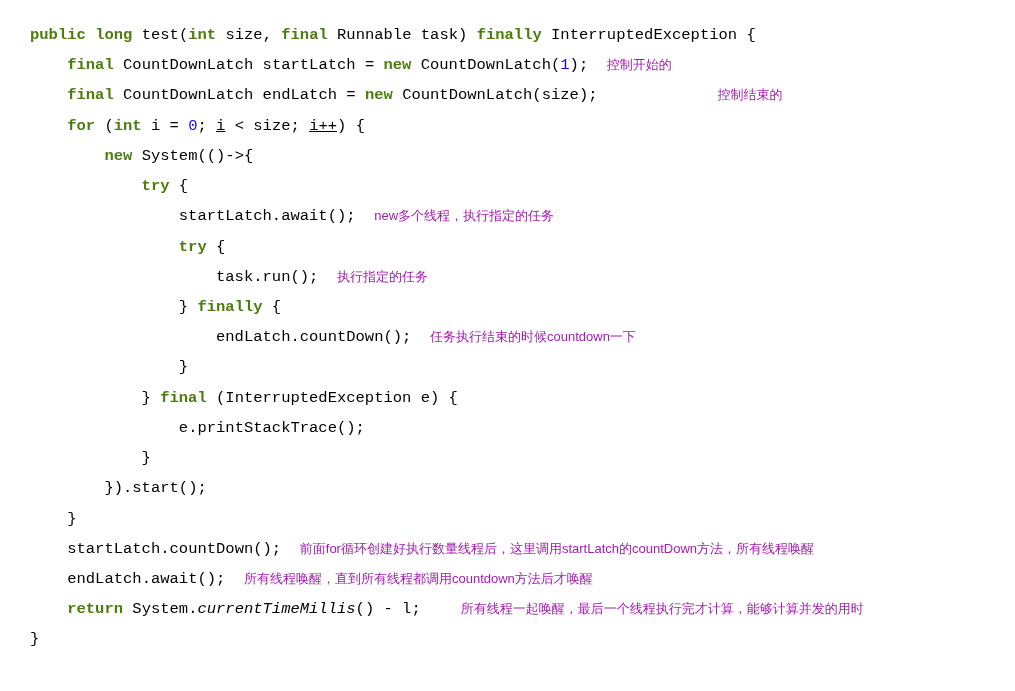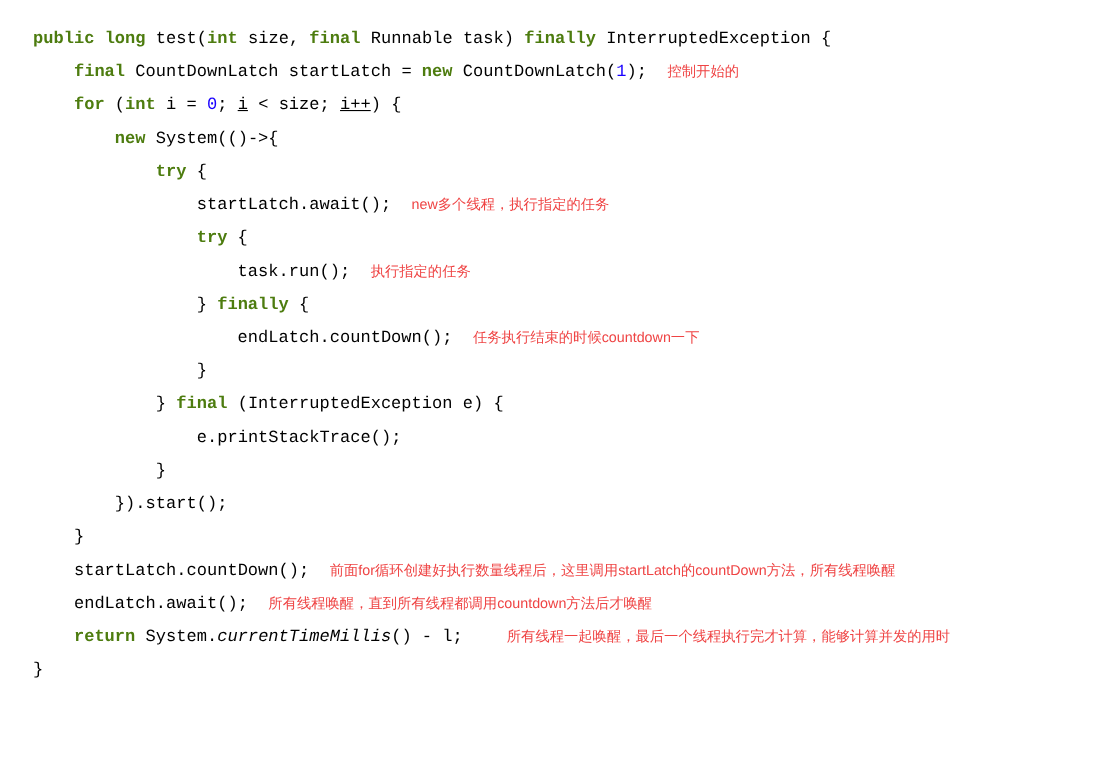--- a/index.html
+++ b/index.html
@@ -11,40 +11,43 @@
     background: #ffffff;
     color: #000000;
     white-space: nowrap;
   }
   .code-line {
     display: block;
   }
   .kw { color: #4d7c0f; font-weight: bold; }
   .num { color: #1900FF; }
   .ital { font-style: italic; }
-  .cmt { color: #ef4444; font-family: "Microsoft YaHei", SimSun, sans-serif; font-size: 13px; }
+  .cmt { color: #a21caf; font-family: "Microsoft YaHei", SimSun, sans-serif; font-size: 13px; }
   .sp4 { display:inline-block; width:4ch; }
   .sp8 { display:inline-block; width:8ch; }
   .sp12 { display:inline-block; width:12ch; }
   .sp16 { display:inline-block; width:16ch; }
   .sp20 { display:inline-block; width:20ch; }
 </style>
 </head>
 <body>
 
 <div>
 
 <div class="code-line">
 <span class="kw">public</span> <span class="kw">long</span> <span>test</span>(<span class="kw">int</span> <span>size</span>, <span class="kw">final</span> <span>Runnable</span> <span>task</span>) <span class="kw">finally</span> <span>InterruptedException</span> {
 </div>
 
 <div class="code-line">
 <span class="sp4"></span><span class="kw">final</span> <span>CountDownLatch</span> <span>startLatch</span> = <span class="kw">new</span> <span>CountDownLatch</span>(<span class="num">1</span>);&nbsp;&nbsp;<span class="cmt">控制开始的</span>
 </div>
 
+<div class="code-line">
+<span class="sp4"></span><span class="kw">final</span> <span>CountDownLatch</span> <span>endLatch</span> = <span class="kw">new</span> <span>CountDownLatch</span>(<span>size</span>);<span style="display:inline-block;width:120px"></span><span class="cmt">控制结束的</span>
+</div>
 
 <div class="code-line">
 <span class="sp4"></span><span class="kw">for</span> (<span class="kw">int</span> <span>i</span> = <span class="num">0</span>; <span style="text-decoration:underline">i</span> &lt; <span>size</span>; <span style="text-decoration:underline">i++</span>) {
 </div>
 
 <div class="code-line">
 <span class="sp8"></span><span class="kw">new</span> <span>System</span>(()-&gt;{
 </div>
 
 <div class="code-line">

